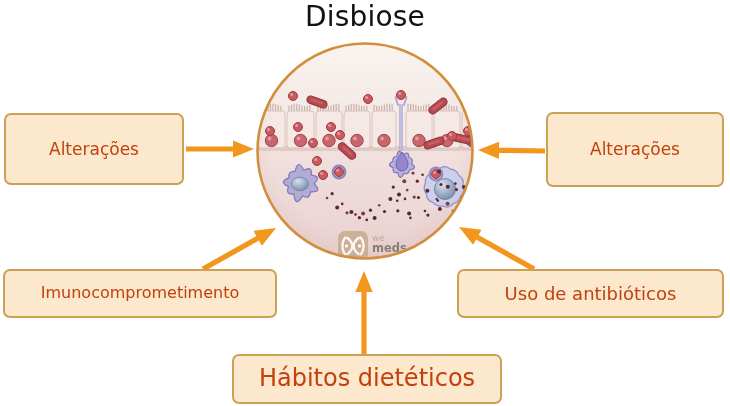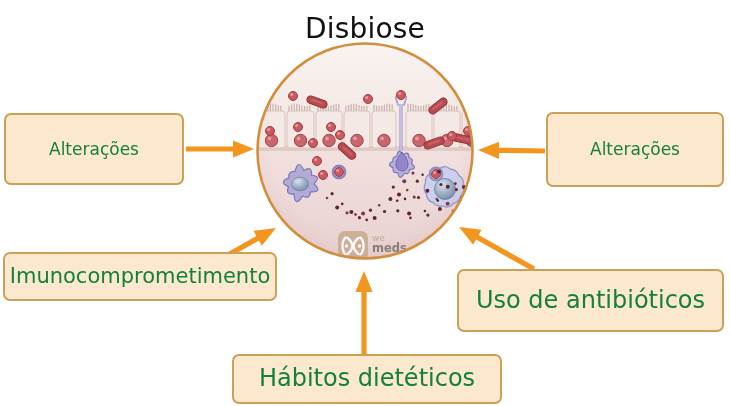--- a/index.html
+++ b/index.html
@@ -1,26 +1,26 @@
 <!DOCTYPE html>
 <html><head>
 <meta charset="utf-8">
 <style>
   html,body{margin:0;padding:0;background:#fff;}
   .canvas{position:relative;width:730px;height:406px;overflow:hidden;background:#fff;
           font-family:"DejaVu Sans","Liberation Sans",sans-serif;}
-  .title{position:absolute;left:0;top:12px;width:730px;text-align:center;margin:0;
+  .title{position:absolute;left:0;top:0;width:730px;text-align:center;margin:0;
          font-size:28px;font-weight:500;color:#111;letter-spacing:.2px;}
   .cause-box{position:absolute;box-sizing:border-box;background:#FBE8CD;border:2px solid #CDA058;
              border-radius:7px;display:flex;flex-direction:column;align-items:center;justify-content:center;
-             color:#15803d;text-align:center;line-height:1.3;}
+             color:#c2410c;text-align:center;line-height:1.3;}
   .pos-0{left:4px;top:113px;width:180px;height:72px;font-size:17px;}
   .pos-1{left:546px;top:112px;width:178px;height:75px;font-size:17px;}
-  .pos-2{left:3px;top:252px;width:274px;height:49px;font-size:21px;}
-  .pos-3{left:457px;top:269px;width:267px;height:63px;font-size:24px;}
+  .pos-2{left:3px;top:269px;width:274px;height:49px;font-size:16px;}
+  .pos-3{left:457px;top:269px;width:267px;height:49px;font-size:18px;}
   .pos-4{left:232px;top:354px;width:270px;height:50px;font-size:24px;}
   svg.overlay{position:absolute;left:0;top:0;}
 </style>
 </head>
 <body>
 
 <div class="canvas">
 
   <h1 class="title">Disbiose</h1>
 

